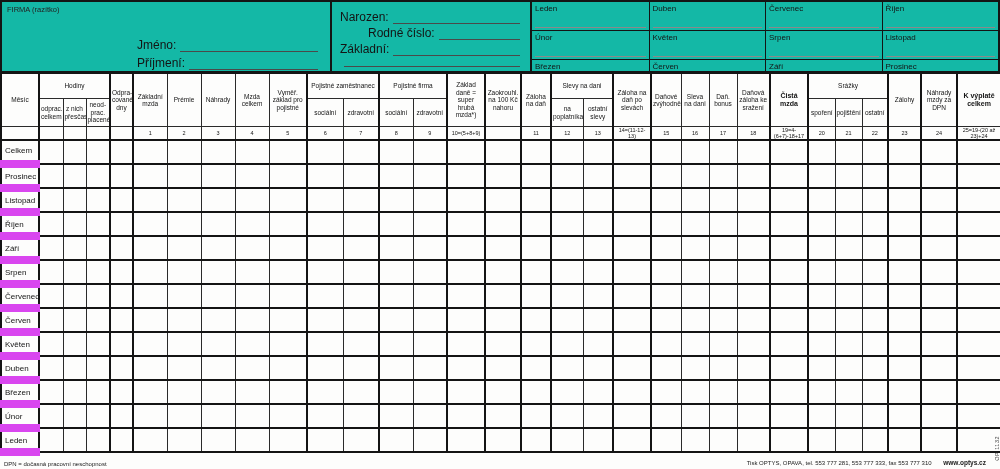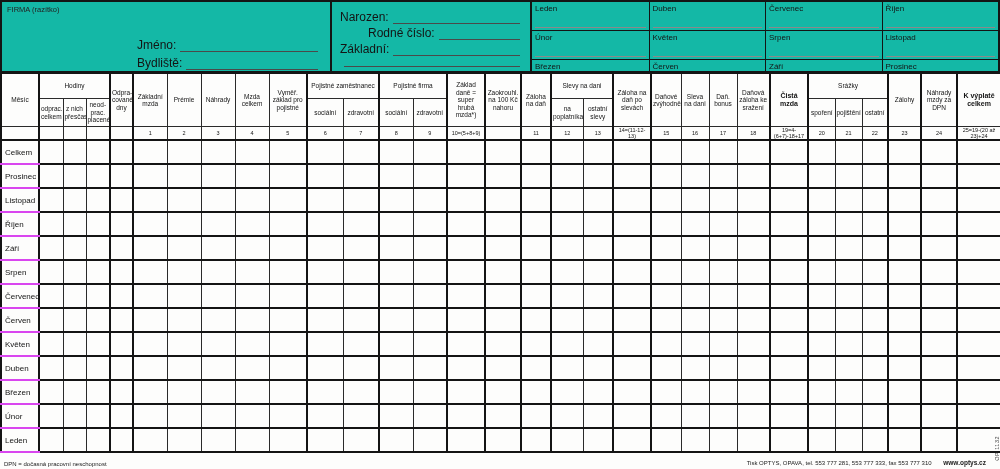--- a/index.html
+++ b/index.html
@@ -36,21 +36,21 @@
     border:2px solid #141414;border-top:3px solid #141414;background:#fdfdfc;}
   .payroll th,.payroll td{border:1px solid #2a2a2a;padding:0 1px;overflow:hidden;}
   .payroll thead th{font-size:6.5px;font-weight:normal;text-align:center;vertical-align:middle;line-height:1.15;}
   .payroll thead tr.r1{height:26px;}
   .payroll thead tr.r2{height:28px;}
   .payroll thead th.b{font-weight:bold;font-size:7px;}
   .payroll tr.nums td{height:13px;font-size:5.5px;text-align:center;vertical-align:middle;
     border-bottom:2px solid #141414;line-height:1.1;}
   .payroll tbody tr{height:24px;}
   .payroll tbody th{font-size:8px;font-weight:normal;text-align:left;padding:0 3px;vertical-align:middle;
-    border-bottom:2px solid #d946ef;}
+    border-bottom:8px solid #d946ef;}
   .payroll tbody td{border-bottom:2px solid #141414;}
   .payroll .tl{border-left:2px solid #141414;}
 
   
   .footnote{position:absolute;left:4px;bottom:2px;font-size:6px;color:#222;}
   .printinfo{position:absolute;right:14px;bottom:3px;font-size:6px;color:#222;white-space:nowrap;}
   .printinfo .site{font-weight:bold;margin-left:10px;font-size:6.5px;}
   .side-code{position:absolute;right:0;bottom:8px;writing-mode:vertical-rl;transform:rotate(180deg);
     font-size:5.5px;color:#444;letter-spacing:.5px;}
 </style>
@@ -60,21 +60,21 @@
 <div class="sheet">
 
   <div class="top-band">
     <div class="firm-box">
       <span class="firm-label">FIRMA (razítko)</span>
       <div class="fline fl1">
         <span>Jméno:</span>
         <span class="rule"></span>
       </div>
       <div class="fline fl2">
-        <span>Bydliště:</span>
+        <span>Příjmení:</span>
         <span class="rule"></span>
       </div>
     </div>
 
     <div class="personal-box">
       <div class="fline fl1">
         <span>Narozen:</span>
         <span class="rule"></span>
       </div>
       <div class="fline fl2">

